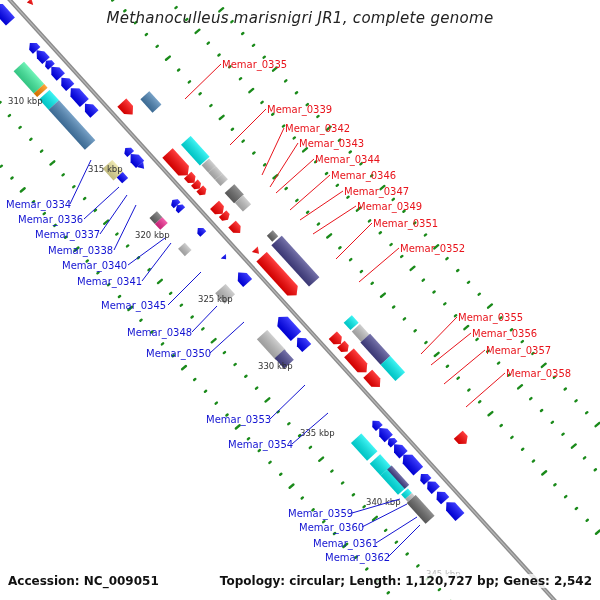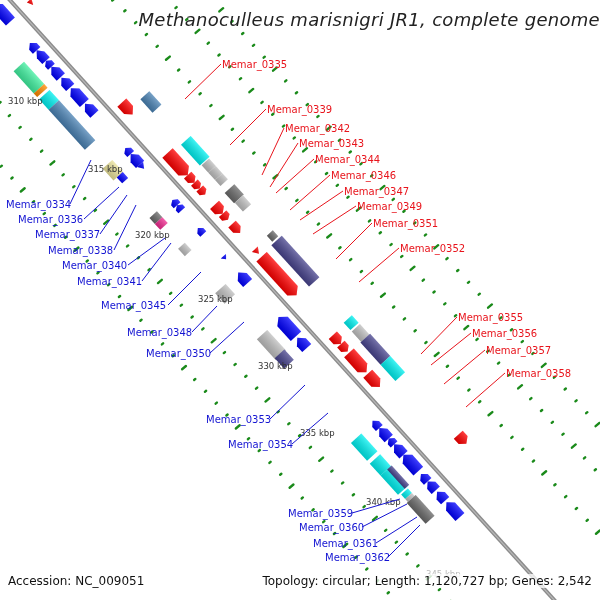--- a/index.html
+++ b/index.html
@@ -1,19 +1,19 @@
 <!DOCTYPE html>
 <html><head>
 <meta charset="utf-8">
 <style>
   html, body { margin:0; padding:0; background:#ffffff; }
   body { width:600px; height:600px; position:relative; overflow:hidden; font-family:"DejaVu Sans", sans-serif; }
   #map { position:absolute; left:0; top:0; width:600px; height:600px; }
-  .title { position:absolute; left:0; top:9px; width:600px; text-align:right; font-family:"DejaVu Sans", sans-serif; font-style:italic; font-size:18px; color:#222; letter-spacing:0.3px; }
-  .footer { position:absolute; top:574px; font-family:"DejaVu Sans", sans-serif; font-size:12px; color:#111; background:rgba(255,255,255,0.75); padding:0 2px; }
+  .title { position:absolute; left:0; top:9px; width:600px; text-align:center; font-family:"DejaVu Sans", sans-serif; font-style:italic; font-size:15px; color:#222; letter-spacing:0.3px; }
+  .footer { position:absolute; top:574px; font-family:"DejaVu Sans", sans-serif; font-size:12px; color:#111; background:rgba(255,255,255,0.75); padding:0 2px;font-weight:bold; }
   .footer.left { left:6px; }
   .footer.right { right:6px; }
   svg text { font-family:"DejaVu Sans", sans-serif; }
 </style>
 </head>
 <body>
 
 <svg id="map" viewBox="0 0 600 600" xmlns="http://www.w3.org/2000/svg">
   <defs>
     <linearGradient id="shade" x1="0" y1="0" x2="0" y2="1">

